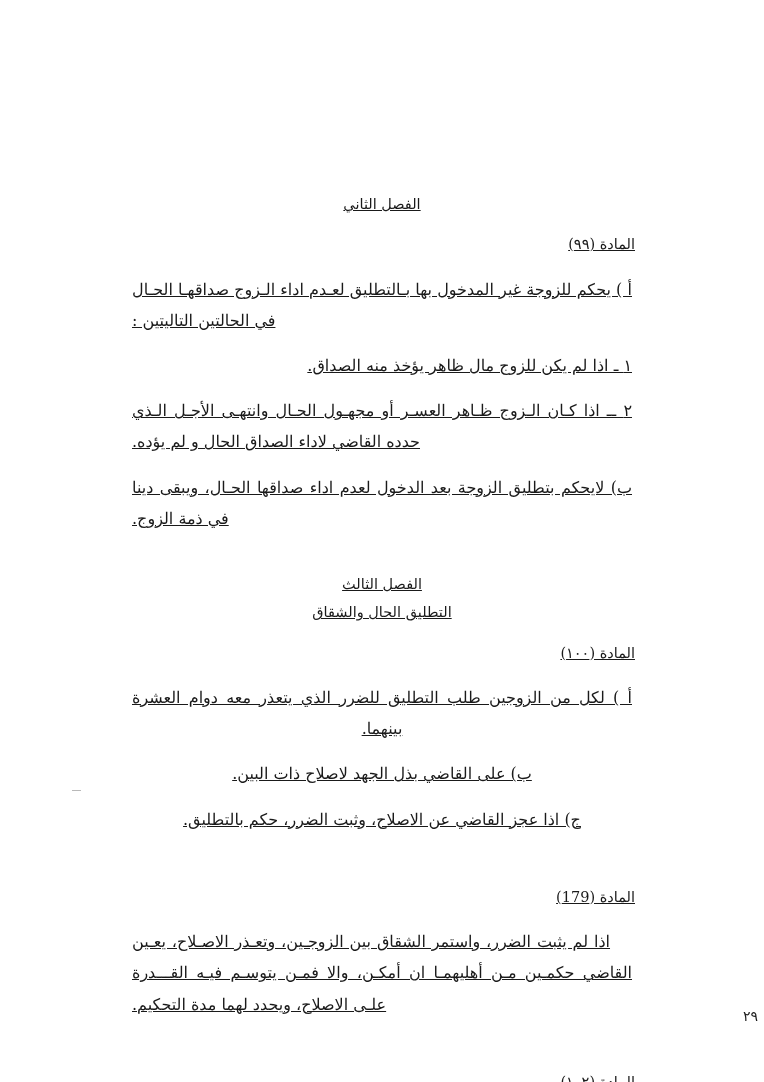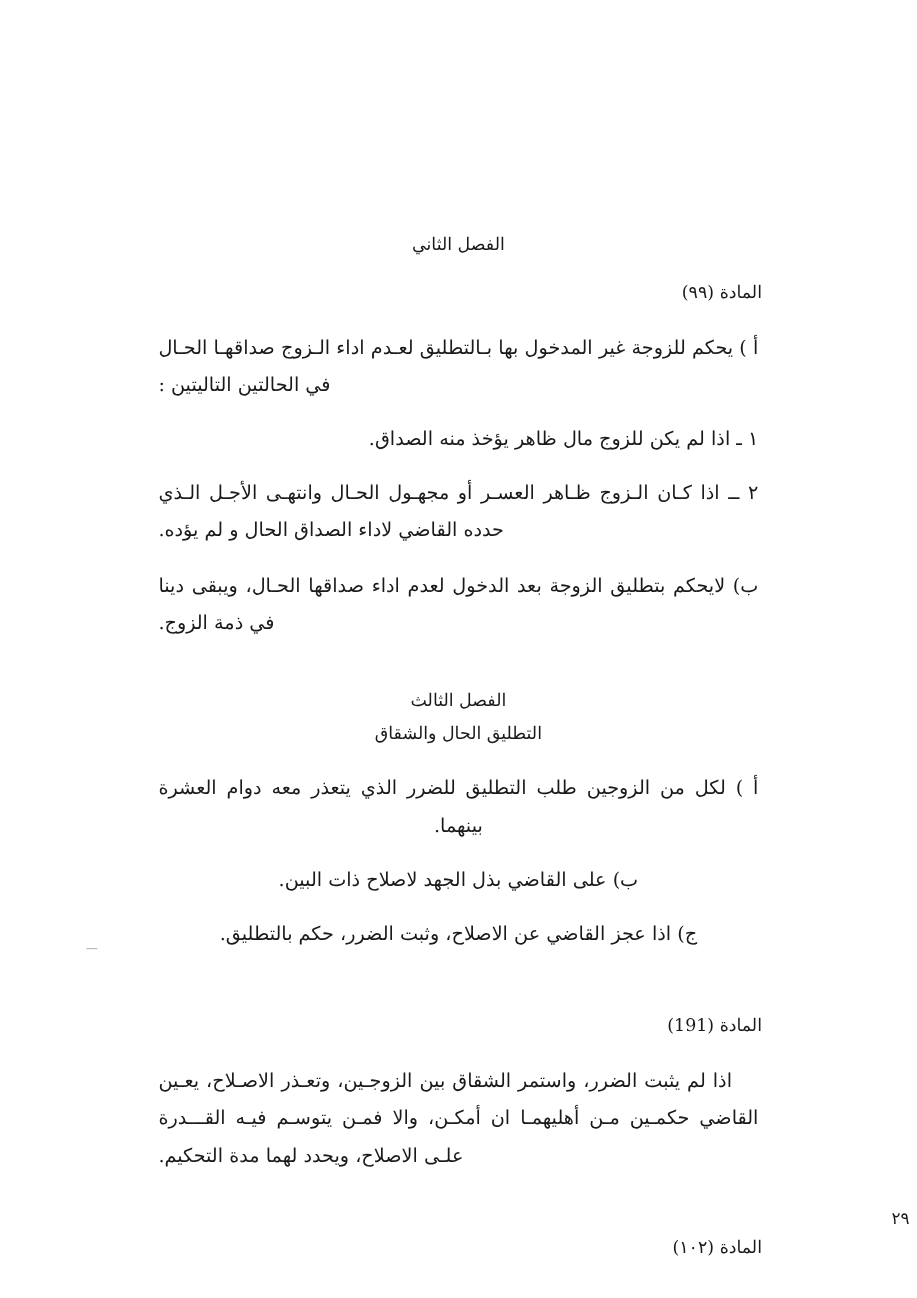--- a/index.html
+++ b/index.html
@@ -14,20 +14,21 @@
     color: #1a1a1a;
     position: relative;
     overflow: hidden;
   }
   .page {
     box-sizing: border-box;
     width: 764px;
     height: 1068px;
     padding: 190px 118px 40px 118px;
     position: relative;
+    text-decoration: underline;
   }
   .content {
     direction: rtl;
     text-align: right;
     font-size: 14.5px;
     line-height: 1.95;
   }
   .heading {
     text-align: center;
     font-size: 14.5px;
@@ -102,29 +103,30 @@
       <p class="para">١ ـ اذا لم يكن للزوج مال ظاهر يؤخذ منه الصداق.</p>
       <p class="para justify-both">٢ ــ اذا كـان الـزوج ظـاهر العسـر أو مجهـول الحـال وانتهـى الأجـل الـذي حدده القاضي لاداء الصداق الحال و لم يؤده.</p>
       <p class="para justify-both">ب) لايحكم بتطليق الزوجة بعد الدخول لعدم اداء صداقها الحـال، ويبقى  دينا في ذمة الزوج.</p>
     </div>
 
     <div class="block-gap-lg"></div>
 
     <div>
       <p class="heading">الفصل الثالث</p>
       <p class="subheading">التطليق الحال والشقاق</p>
+      <p class="article-num">المادة (١٠٠)</p>
       <p class="para center">أ ) لكل من الزوجين طلب التطليق للضرر الذي يتعذر معه دوام العشرة  بينهما.</p>
       <p class="para center">ب) على القاضي بذل الجهد لاصلاح ذات البين.</p>
       <p class="para center">ج) اذا عجز القاضي عن الاصلاح، وثبت الضرر، حكم بالتطليق.</p>
     </div>
 
     <div class="block-gap-lg"></div>
 
     <div>
-      <p class="article-num">المادة (191)</p>
+      <p class="article-num">المادة (179)</p>
       <p class="para justify-both indent">اذا لم يثبت الضرر، واستمر الشقاق بين  الزوجـين، وتعـذر  الاصـلاح، يعـين القاضي حكمـين مـن أهليهمـا ان أمكـن، والا فمـن يتوسـم  فيـه القـــدرة علـى الاصلاح، ويحدد لهما مدة التحكيم.</p>
     </div>
 
     <div class="block-gap-lg"></div>
 
     <div>
       <p class="article-num">المادة (١٠٢)</p>
     </div>
 
   </div>

